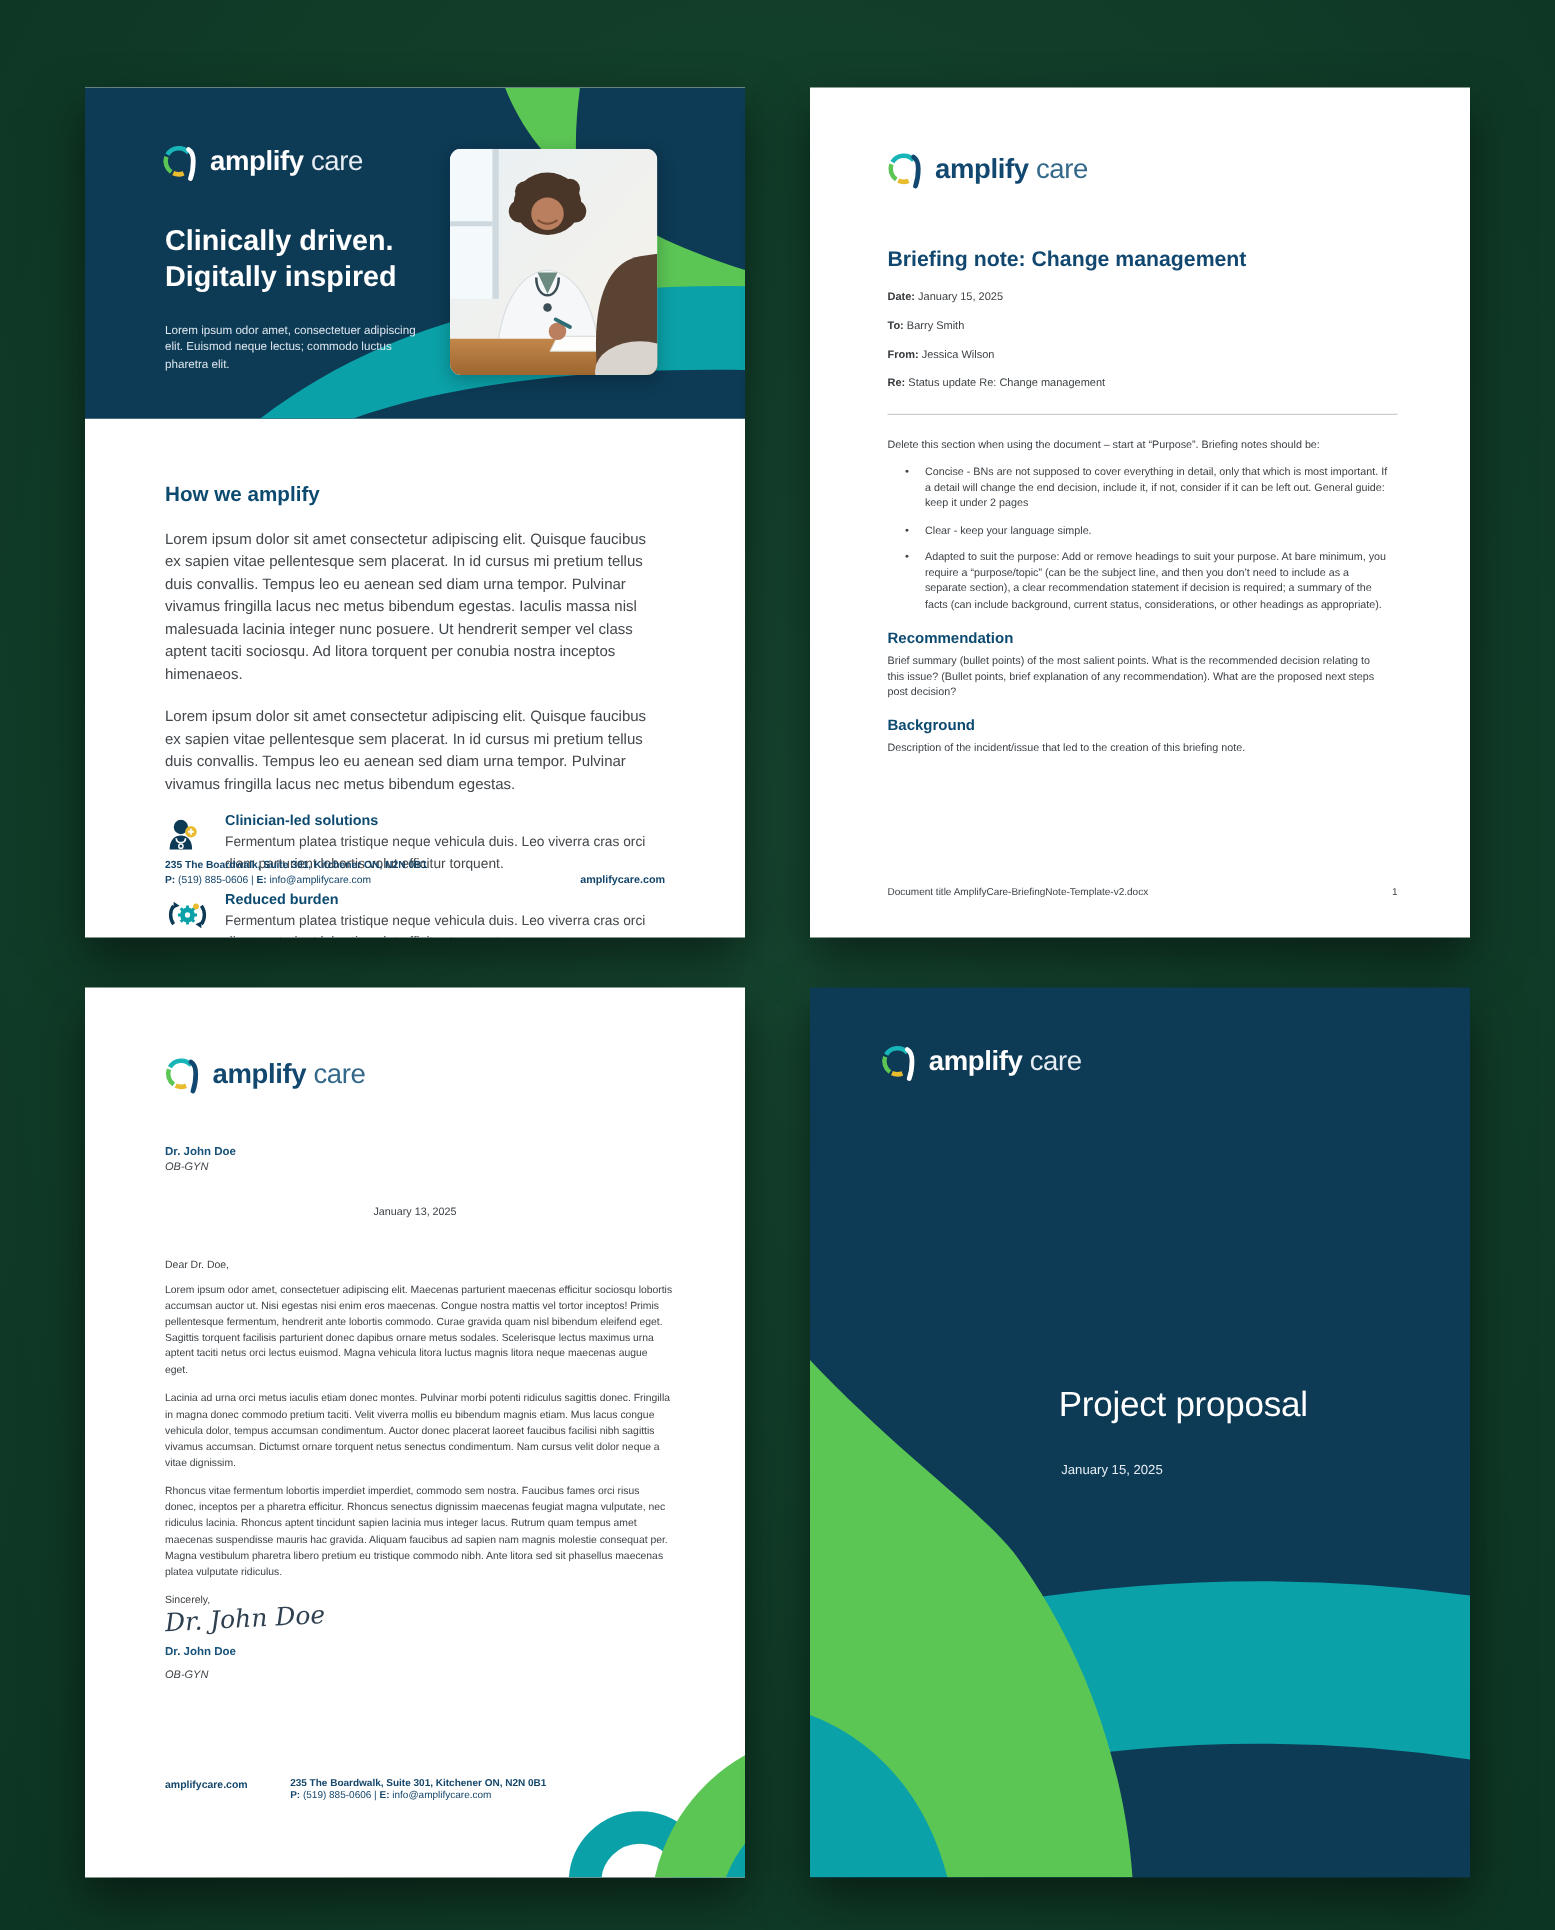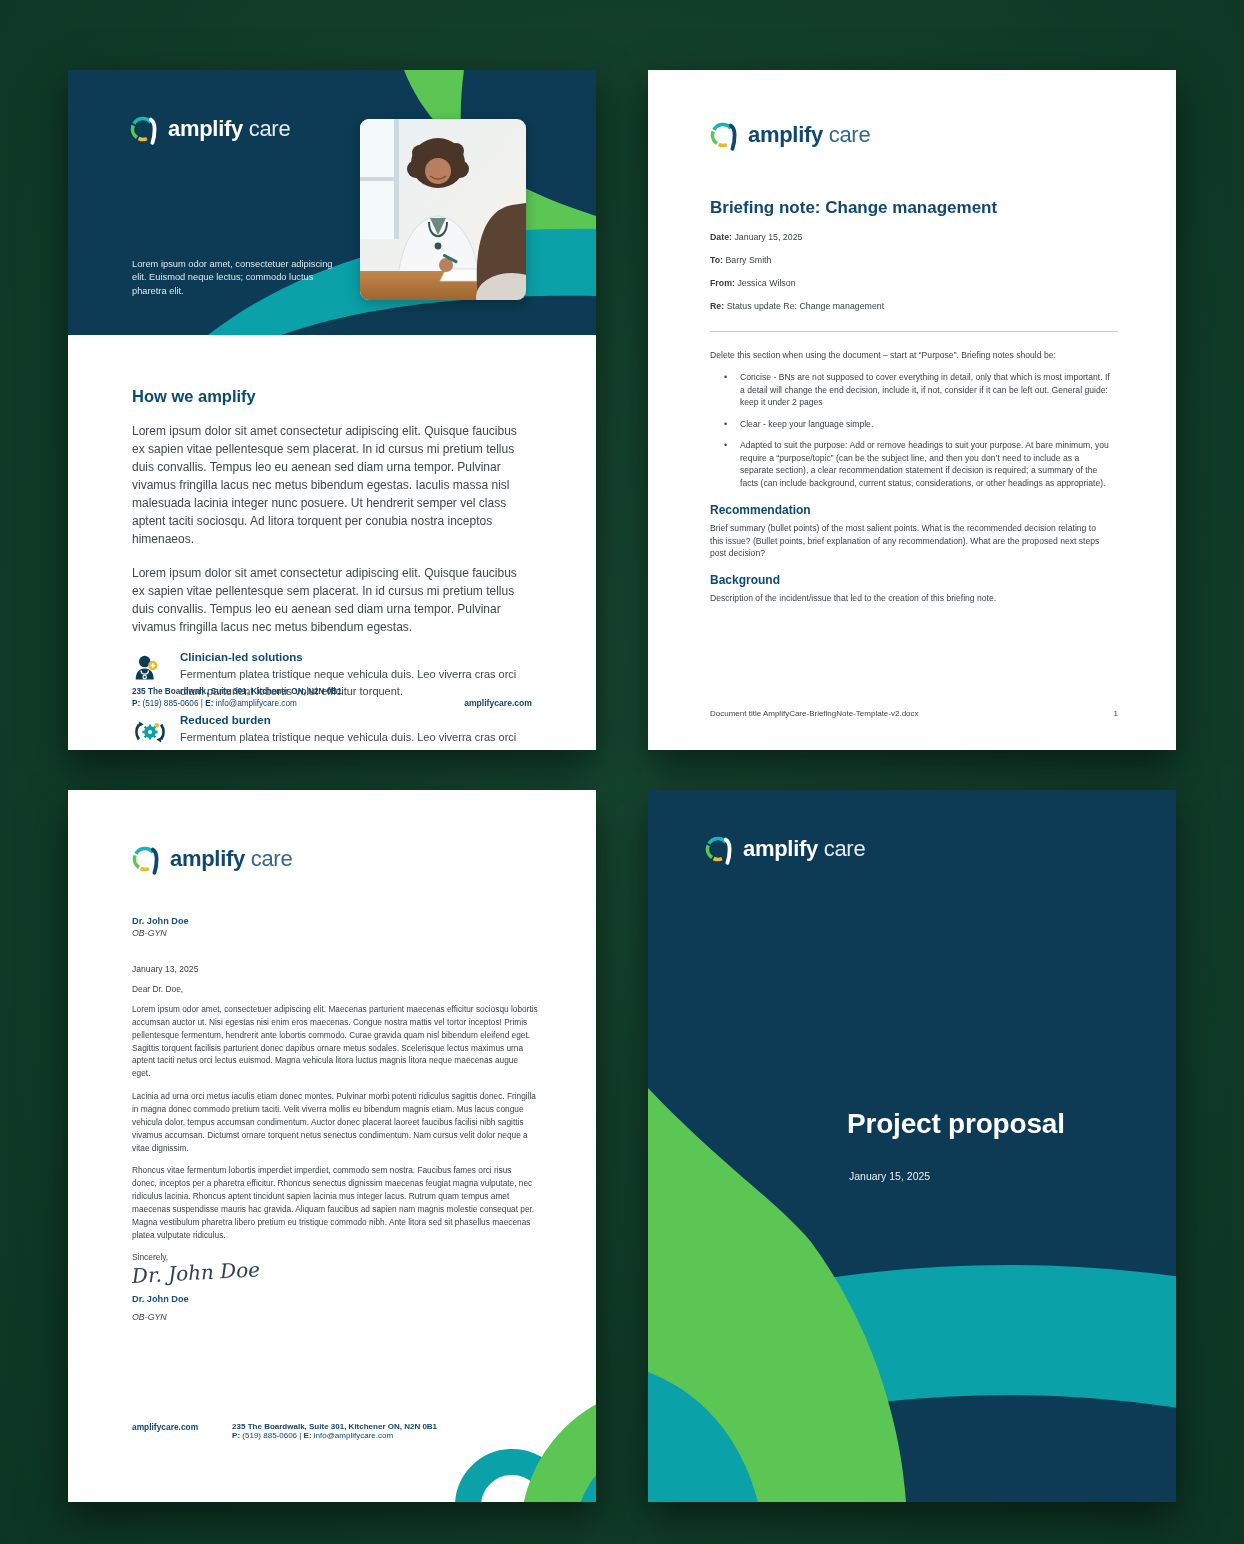--- a/index.html
+++ b/index.html
@@ -54,37 +54,37 @@
   .p2-bullets li::before{content:"•";position:absolute;left:14px;top:0;font-size:9px;color:#3e4347;}
   .p2-sec h3{margin:14px 0 5px 0;font-size:12px;color:#0d4a70;}
   .p2-sec p{margin:0;font-size:8.6px;line-height:1.45;color:#3e4347;width:400px;}
   .p2-footer{position:absolute;left:62px;right:58px;bottom:32px;display:flex;justify-content:space-between;font-size:8px;color:#3e4347;}
 
   
   .p3-content{padding:52px 64px 0 64px;position:relative;}
   .recipient-name{font-size:9.2px;font-weight:bold;color:#15517a;margin:40px 0 2px 0;}
   .recipient-title{font-size:8.8px;font-style:italic;color:#3e4347;margin:0 0 14px 0;}
   .org-block{font-size:8.6px;color:#3e4347;line-height:1.5;}
-  .letter-date{font-size:8.6px;color:#3e4347;text-align:left;margin:26px 0 10px 0;}
+  .letter-date{font-size:8.6px;color:#3e4347;text-align:center;margin:26px 0 32px 0;}
   .salutation{font-size:8.4px;color:#3e4347;margin:0 0 9px 0;}
   .letter-p{font-size:8.3px;line-height:1.55;color:#3e4347;width:406px;margin:0 0 10px 0;}
   .closing{font-size:8.4px;color:#3e4347;margin:8px 0 2px 0;}
   .signature{font-family:"DejaVu Serif","Liberation Serif",serif;font-style:italic;font-size:20px;color:#2f4050;transform:rotate(-3deg);transform-origin:left;margin:2px 0 6px 0;}
   .sig-name{font-size:9.2px;font-weight:bold;color:#15517a;margin:6px 0 1px 0;}
   .sig-title{font-size:8.8px;font-style:italic;color:#3e4347;}
   .p3-footer{position:absolute;left:64px;bottom:62px;display:flex;gap:34px;font-size:8px;color:#14466b;align-items:flex-start;}
   .p3-footer .site{font-weight:bold;font-size:8.4px;}
   .p3-footer .b{font-weight:bold;}
   .p3-rings{position:absolute;right:0;bottom:0;}
 
   
   .p4-logo{position:absolute;left:57px;top:42px;}
   .p4-deco{position:absolute;left:0;top:0;}
   .p4-titleblock{position:absolute;left:199px;top:318px;}
-  .p4-title{margin:0;font-size:28px;font-weight:bold;color:#ffffff;letter-spacing:-0.2px;}
+  .p4-title{margin:0;font-size:28px;font-weight:normal;color:#ffffff;letter-spacing:-0.2px;}
   .p4-date{margin:30px 0 0 2px;font-size:10.5px;color:#e7eef3;}
 </style>
 </head>
 <body>
 
 <div class="canvas">
 
   <section class="page p1">
     <div class="p1-header">
       <svg class="deco" width="528" height="265" viewBox="0 0 528 265">
@@ -93,20 +93,24 @@
       </svg>
       <div class="logo logo-light p1-logo">
         <svg width="30" height="34" viewBox="0 0 30 34">
           <path d="M3.9 11.75 A10.5 10.5 0 0 1 21.0 10.25" fill="none" stroke="#18b5b8" stroke-width="3.6"></path>
           <path d="M6.98 25.6 A10.5 10.5 0 0 1 3.13 13.4" fill="none" stroke="#5cc655" stroke-width="3.6"></path>
           <path d="M8.56 26.5 A10.5 10.5 0 0 0 16.9 26.7" fill="none" stroke="#e9bc2f" stroke-width="3.6"></path>
           <path d="M20.8 7.6 C23.8 9.4 24.6 12.4 24.6 17 C24.6 21.8 23.9 26.6 22.4 30.8" fill="none" stroke="#ffffff" stroke-width="3.8" stroke-linecap="round"></path>
         </svg>
         <div class="logo-text"><span class="lt-bold">amplify</span> <span class="lt-light">care</span></div>
       </div>
+      <h1 class="p1-headline">
+        <span>Clinically driven.</span><br>
+        <span>Digitally inspired</span>
+      </h1>
       <p class="p1-intro">Lorem ipsum odor amet, consectetuer adipiscing elit. Euismod neque lectus; commodo luctus pharetra elit.</p>
       <div class="photo">
         <svg width="166" height="181" viewBox="0 0 166 181">
           <defs>
             <linearGradient id="phbg" x1="0" y1="0" x2="1" y2="1">
               <stop offset="0" stop-color="#e9f0f4"></stop>
                 <stop offset="1" stop-color="#f7f2e9"></stop>
             </linearGradient>
             <linearGradient id="desk" x1="0" y1="0" x2="0" y2="1">
               <stop offset="0" stop-color="#c2874a"></stop>

